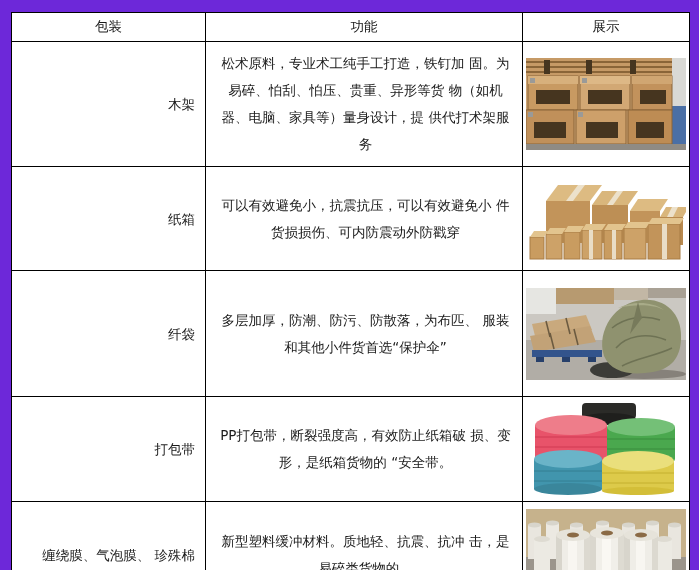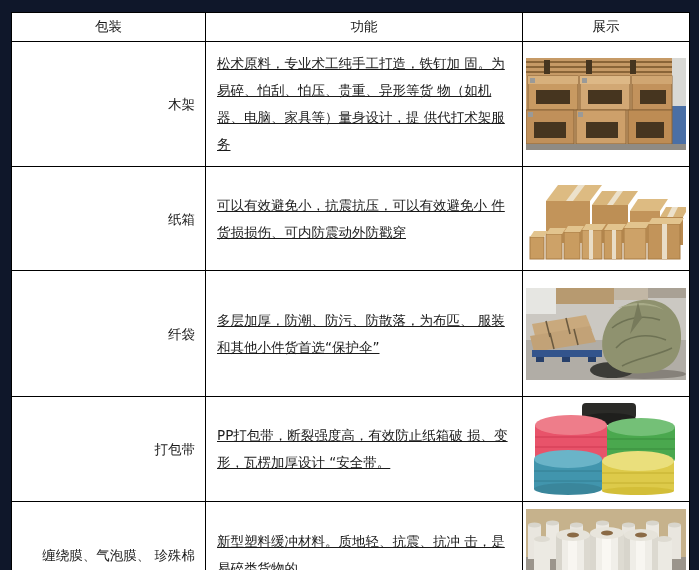--- a/index.html
+++ b/index.html
@@ -2,40 +2,40 @@
 <html><head>
 <meta charset="utf-8">
 <style>
   * { box-sizing: border-box; margin: 0; padding: 0; }
   html, body {
     width: 699px; height: 570px;
     background: #ffffff;
     font-family: "DejaVu Sans", "Liberation Sans", sans-serif;
     color: #1a1a1a;
   }
-  .page { position: relative; width: 699px; height: 570px; background: #0f172a; }
+  .page { position: relative; width: 699px; height: 570px; background: #6d28d9; }
   table.pack-table {
     position: absolute; left: 11px; top: 12px;
     width: 678px;
     border-collapse: collapse;
     table-layout: fixed;
     background: #fff;
   }
   .pack-table col.c1 { width: 194px; }
   .pack-table col.c2 { width: 317px; }
   .pack-table col.c3 { width: 167px; }
   .pack-table th, .pack-table td {
     border: 1px solid #000;
     font-weight: normal;
     font-size: 13.5px;
     vertical-align: middle;
   }
   .pack-table th { height: 29px; text-align: center; padding: 2px; }
   .pack-table td.pkg { text-align: right; padding: 4px 10px; line-height: 24px; }
-  .pack-table td.fn  { text-align: left; padding: 8px 8px 8px 11px; line-height: 27px; text-decoration: underline; }
+  .pack-table td.fn  { text-align: center; padding: 8px 8px 8px 11px; line-height: 27px; }
   .pack-table td.img { text-align: center; padding: 2px; }
   tr.r1 td { height: 105px; }
   tr.r2 td { height: 104px; }
   tr.r3 td { height: 126px; }
   tr.r4 td { height: 105px; }
   tr.r5 td { height: 106px; }
   .photo { display: block; width: 160px; height: 92px; margin: 0 auto; overflow: hidden; }
   .photo svg { display: block; width: 160px; height: 92px; }
 </style>
 </head>
@@ -172,21 +172,21 @@
               <path d="M86,40 C98,30 118,26 134,32" stroke="#6e7254" stroke-width="1.5" fill="none"></path>
               <path d="M96,78 C110,70 130,68 146,60" stroke="#6e7254" stroke-width="1.5" fill="none"></path>
               <path d="M112,14 L104,46 L116,30 Z" fill="#777a5b"></path>
             </svg>
           </span>
         </td>
       </tr>
 
       <tr class="r4">
         <td class="pkg">打包带</td>
-        <td class="fn">PP打包带，断裂强度高，有效防止纸箱破 损、变形，瓦楞加厚设计 “安全带。</td>
+        <td class="fn">PP打包带，断裂强度高，有效防止纸箱破 损、变形，是纸箱货物的 “安全带。</td>
         <td class="img">
           <span class="photo">
             <svg viewBox="0 0 160 92" xmlns="http://www.w3.org/2000/svg">
               <rect width="160" height="92" fill="#ffffff"></rect>
               <rect x="56" y="0" width="54" height="16" rx="4" fill="#2b2b28"></rect>
               <ellipse cx="83" cy="16" rx="27" ry="6" fill="#1f1f1d"></ellipse>
               <rect x="9" y="22" width="72" height="36" fill="#e8536a"></rect>
               <ellipse cx="45" cy="22" rx="36" ry="10" fill="#ee7d8a"></ellipse>
               <ellipse cx="45" cy="58" rx="36" ry="10" fill="#e8536a"></ellipse>
               <line x1="9" y1="34" x2="81" y2="34" stroke="#d03a52" stroke-width="1"></line>

